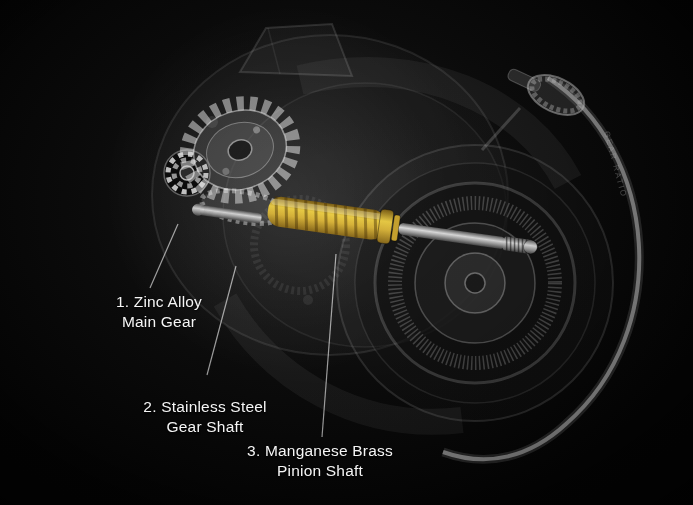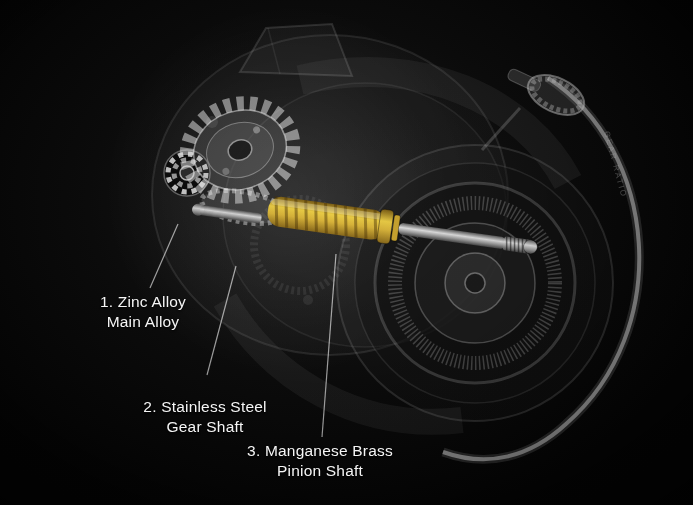--- a/index.html
+++ b/index.html
@@ -23,21 +23,21 @@
     position: absolute;
     color: #f5f5f5;
     font-size: 15.5px;
     line-height: 20px;
     text-align: center;
     letter-spacing: 0.2px;
     text-shadow: 0 1px 2px rgba(0,0,0,0.9);
     user-select: none;
   }
   .annotation .ln { white-space: nowrap; }
-  #anno-main-gear   { left: 84px;  top: 292px; width: 118px; }
+  #anno-main-gear   { left: 100px;  top: 292px; width: 118px; }
   #anno-main-shaft  { left: 132px; top: 397px; width: 146px; }
   #anno-pinion-gear { left: 234px; top: 441px; width: 172px; text-align: center; }
 </style>
 </head>
 <body>
 
 <div class="stage">
 
   <svg class="reel" width="693" height="505" viewBox="0 0 693 505" aria-hidden="true">
     <defs>
@@ -149,21 +149,21 @@
       <line x1="150" y1="288" x2="178" y2="224"></line>
       <line x1="207" y1="375" x2="236" y2="266"></line>
       <line x1="322" y1="437" x2="336" y2="254"></line>
     </g>
 
     <rect x="0" y="0" width="693" height="505" fill="url(#vignette)"></rect>
   </svg>
 
   <div class="annotation" id="anno-main-gear">
     <div class="ln">1. Zinc Alloy</div>
-    <div class="ln">Main Alloy</div>
+    <div class="ln">Main Gear</div>
   </div>
 
   <div class="annotation" id="anno-main-shaft">
     <div class="ln">2. Stainless Steel</div>
     <div class="ln">Gear Shaft</div>
   </div>
 
   <div class="annotation" id="anno-pinion-gear">
     <div class="ln">3. Manganese Brass</div>
     <div class="ln">Pinion Shaft</div>

